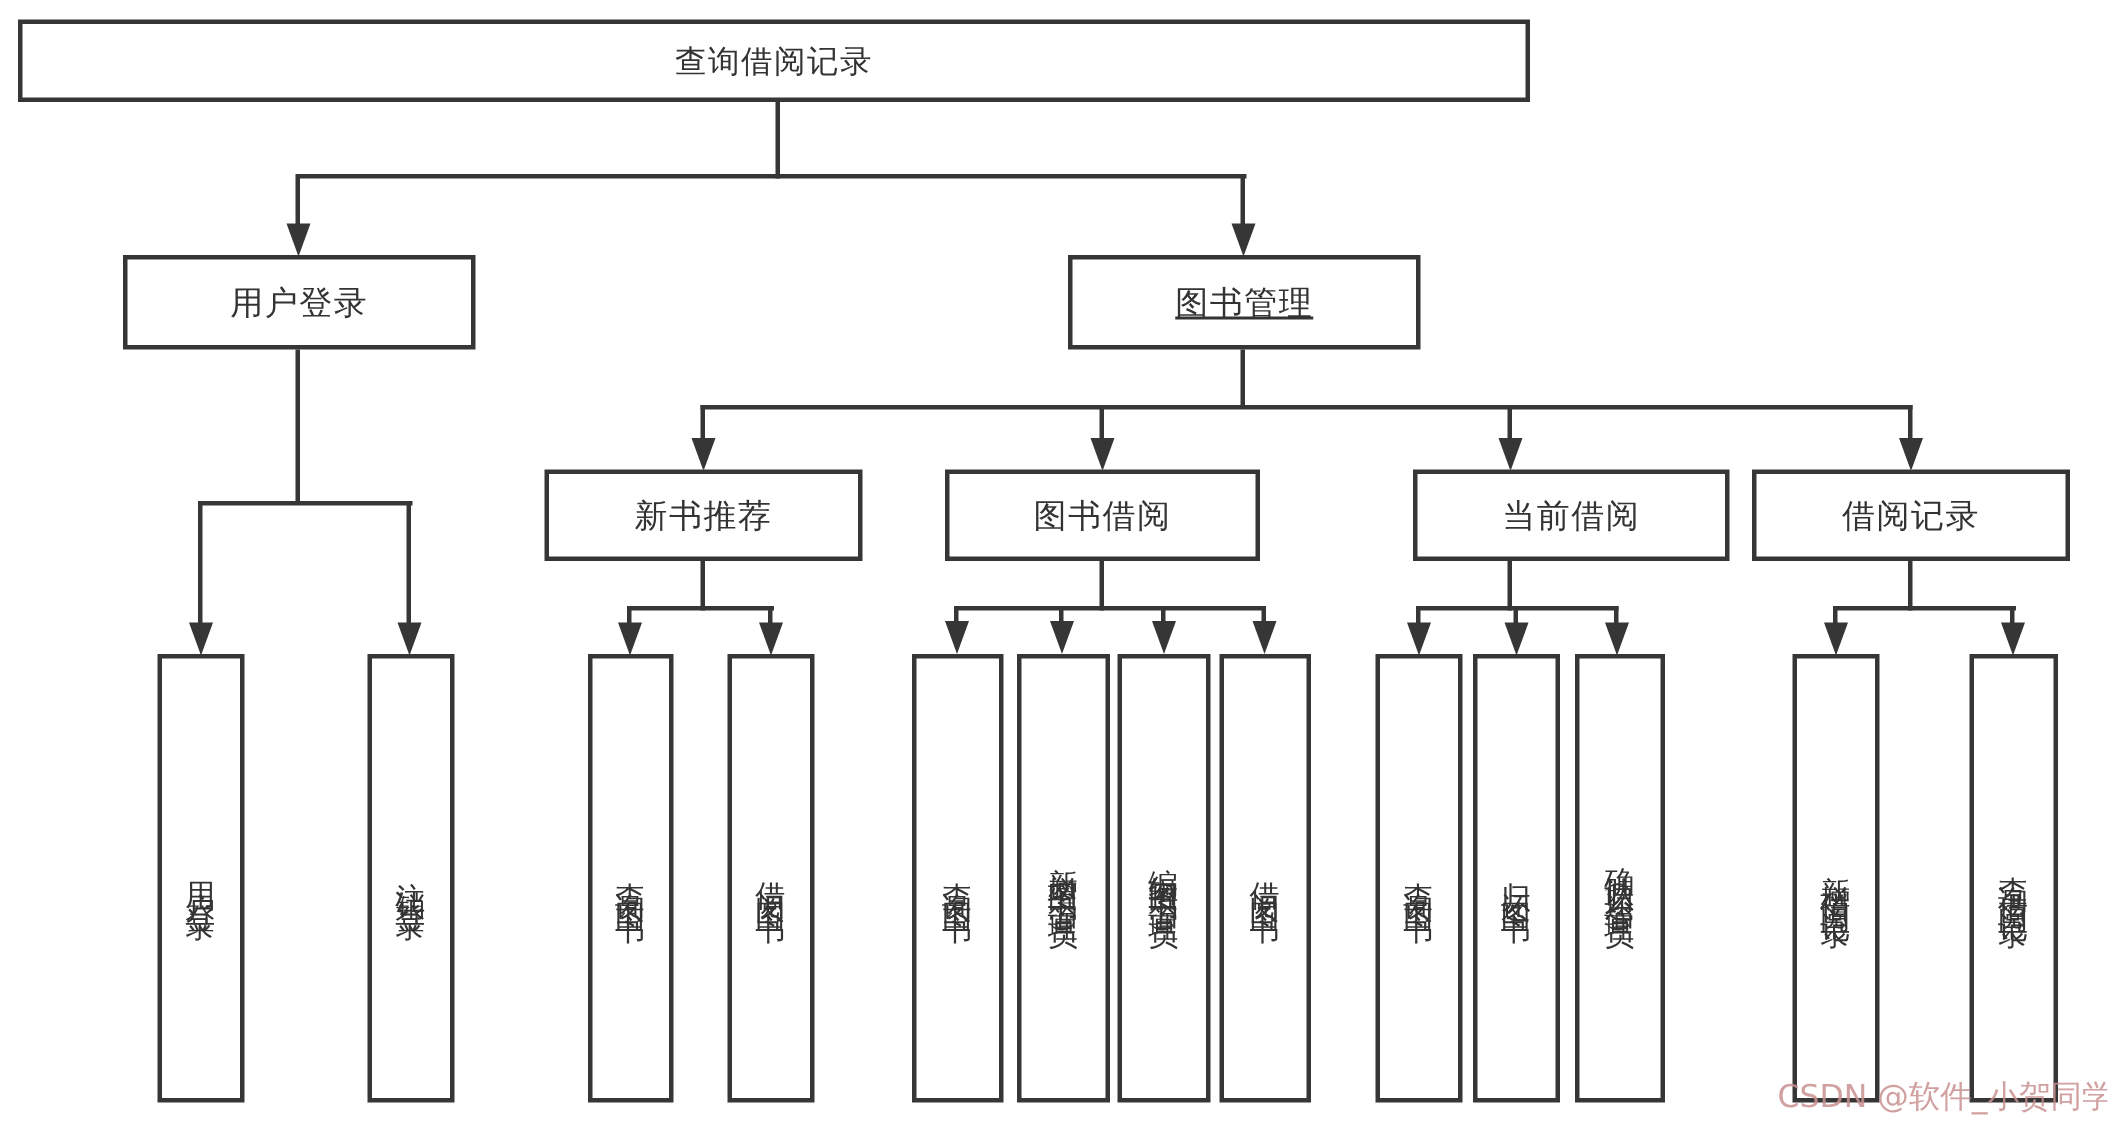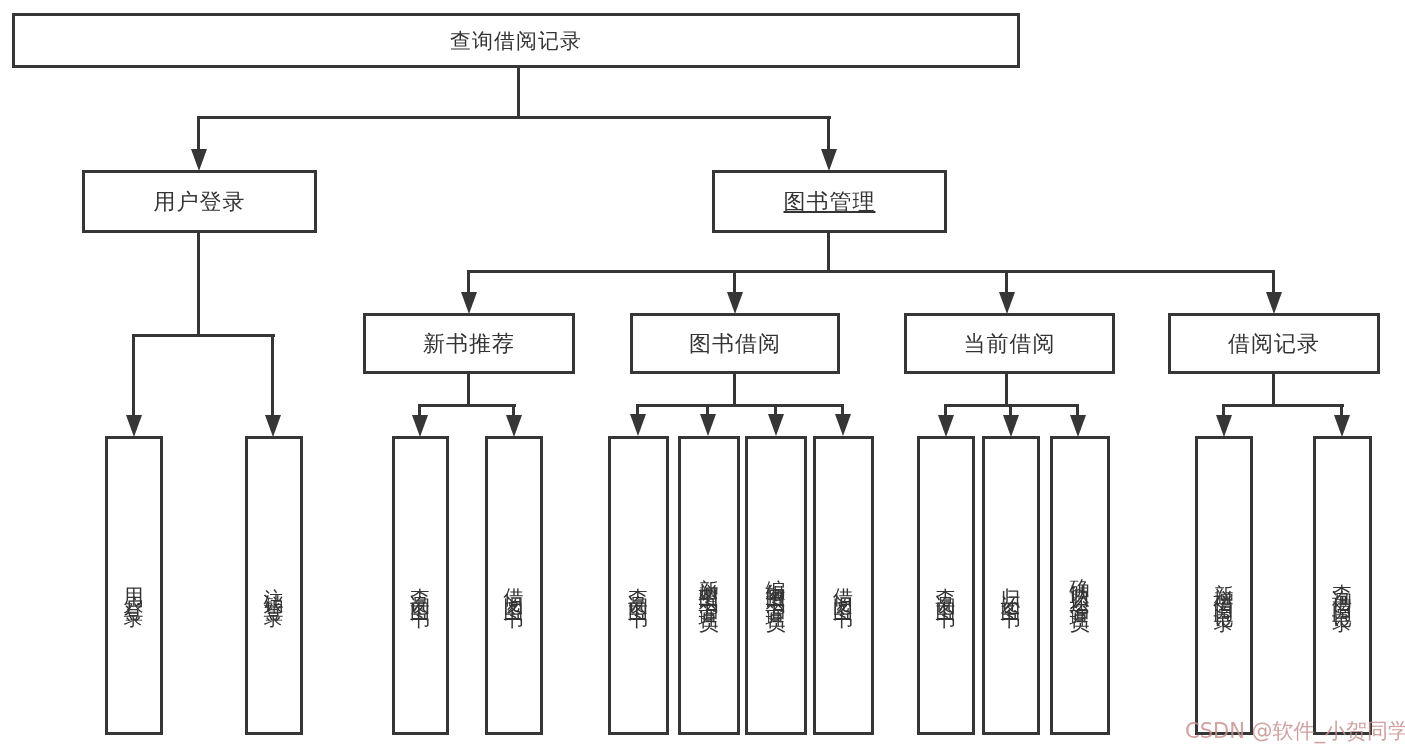--- a/index.html
+++ b/index.html
@@ -72,21 +72,21 @@
 
 <div id="canvas">
 
   <div class="box" style="left:12px; top:13px; width:1008px; height:55px; font-size:21px;">查询借阅记录</div>
 
   <div class="box" style="left:82px; top:170px; width:235px; height:63px;">用户登录</div>
   <div class="box" style="left:712px; top:170px; width:235px; height:63px;text-decoration:underline;">图书管理</div>
 
   <div class="box" style="left:363px; top:313px; width:212px; height:61px;">新书推荐</div>
   <div class="box" style="left:630px; top:313px; width:210px; height:61px;">图书借阅</div>
-  <div class="box" style="left:904px; top:313px; width:211px; height:61px;">当前借阅</div>
+  <div class="box" style="left:942px; top:313px; width:211px; height:61px;">当前借阅</div>
   <div class="box" style="left:1168px; top:313px; width:212px; height:61px;">借阅记录</div>
 
   <div class="leaf" style="left:105px; width:58px;">用户登录</div>
   <div class="leaf" style="left:245px; width:58px;">注销登录</div>
 
   <div class="leaf" style="left:392px; width:57px;">查询图书</div>
   <div class="leaf" style="left:485px; width:58px;">借阅图书</div>
 
   <div class="leaf" style="left:608px; width:61px;">查询图书</div>
   <div class="leaf" style="left:678px; width:62px; letter-spacing:5px;">新增图书（管理员）</div>

